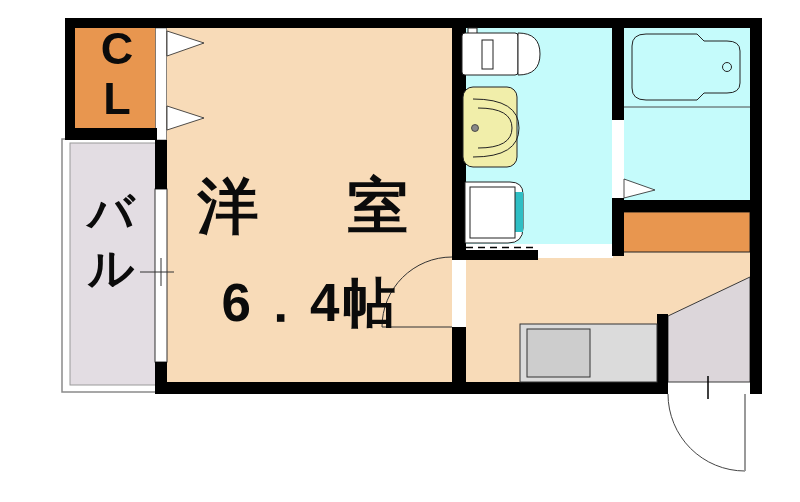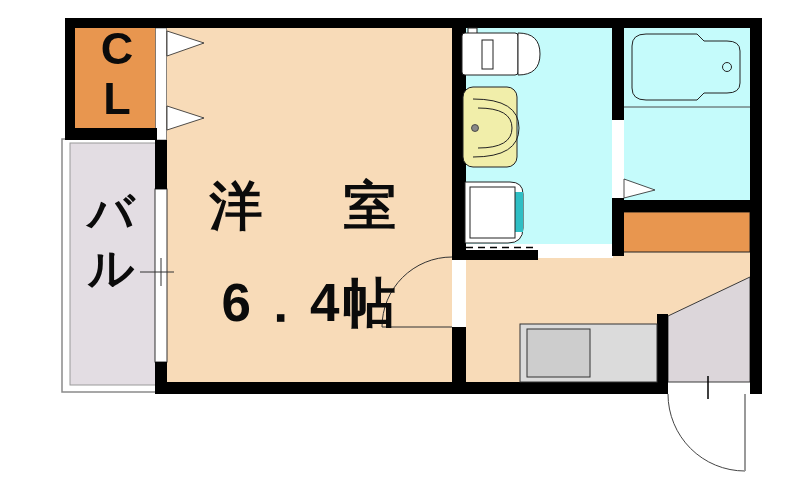--- a/index.html
+++ b/index.html
@@ -5,21 +5,21 @@
   html,body{margin:0;padding:0;background:#ffffff;}
   #stage{
     position:relative;width:800px;height:502px;background:#ffffff;
     font-family:"Liberation Sans","DejaVu Sans",sans-serif;overflow:hidden;
   }
   #plan-svg{position:absolute;left:0;top:0;}
   .lbl{position:absolute;color:#0b0b0b;white-space:pre;text-align:center;}
   .lbl-cl{left:86px;top:24px;width:62px;font-size:45px;line-height:50px;font-weight:700;}
   .lbl-bal{left:78px;top:184px;width:66px;font-size:46px;line-height:56px;font-weight:600;}
   .lbl-room{left:167px;top:140px;width:286px;font-weight:600;}
-  .lbl-room .l1{font-size:53px;line-height:60px;letter-spacing:14px;}
+  .lbl-room .l1{font-size:61px;line-height:60px;letter-spacing:14px;}
   .lbl-room .l2{font-size:53px;line-height:62px;letter-spacing:3px;}
 </style>
 </head>
 <body>
 
 <div id="stage">
 
   <svg id="plan-svg" width="800" height="502" viewBox="0 0 800 502">
 
     <g>

